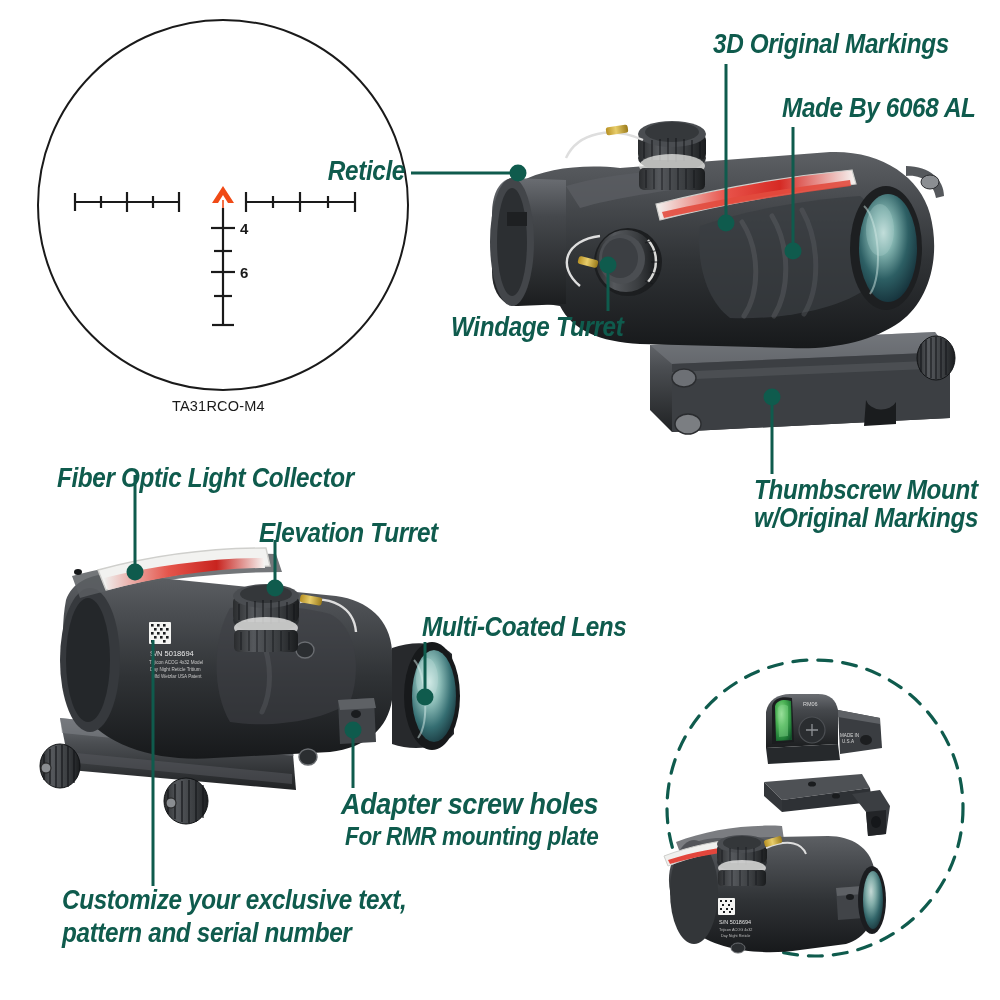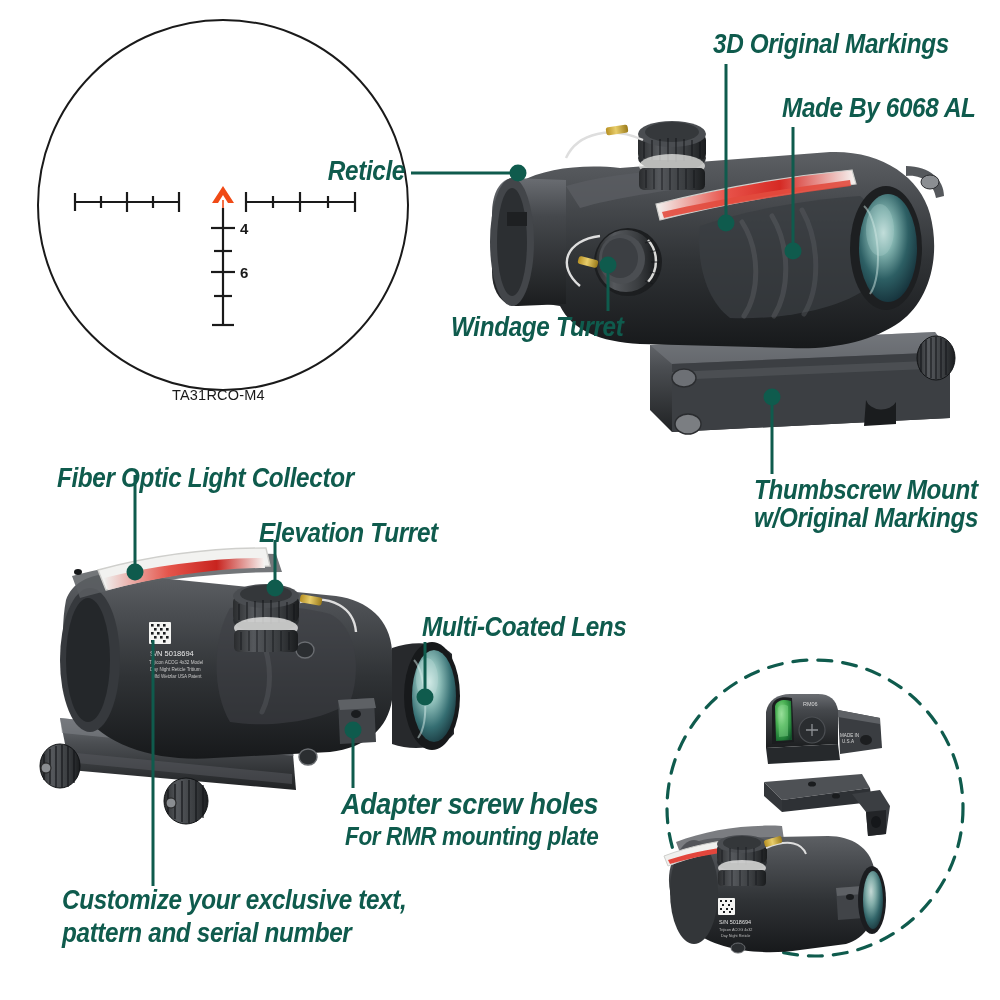--- a/index.html
+++ b/index.html
@@ -472,21 +472,21 @@
       <circle cx="793" cy="251" r="8.5"></circle>
       <circle cx="608" cy="265" r="8.5"></circle>
       <circle cx="772" cy="397" r="8.5"></circle>
       <circle cx="135" cy="572" r="8.5"></circle>
       <circle cx="275" cy="588" r="8.5"></circle>
       <circle cx="425" cy="697" r="8.5"></circle>
       <circle cx="353" cy="730" r="8.5"></circle>
     </g>
   </svg>
 
-  <div class="cap" style="left:172px;top:387px;">TA31RCO-M4</div>
+  <div class="cap" style="left:172px;top:398px;">TA31RCO-M4</div>
 
   <div class="lbl r sz26" style="left:0px;top:157px;width:405px;text-align:right;">Reticle</div>
 
   <div class="lbl sz26" style="left:713px;top:30px;">3D Original Markings</div>
 
   <div class="lbl sz26" style="left:782px;top:94px;">Made By 6068 AL</div>
 
   <div class="lbl sz26" style="left:451px;top:313px;">Windage Turret</div>
 
   <div class="lbl sz26" style="left:754px;top:476px;">Thumbscrew Mount</div>

